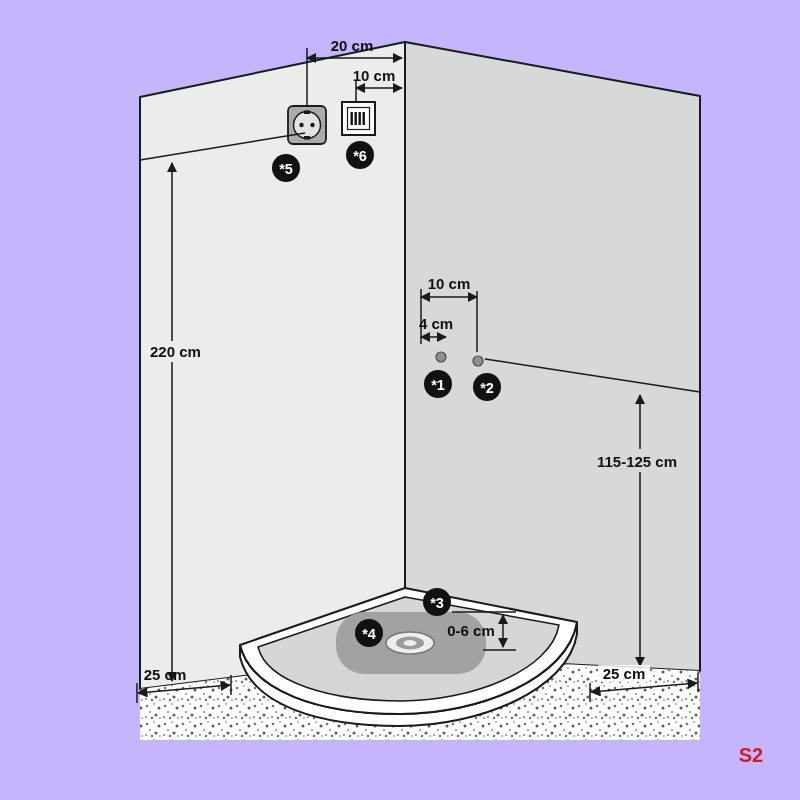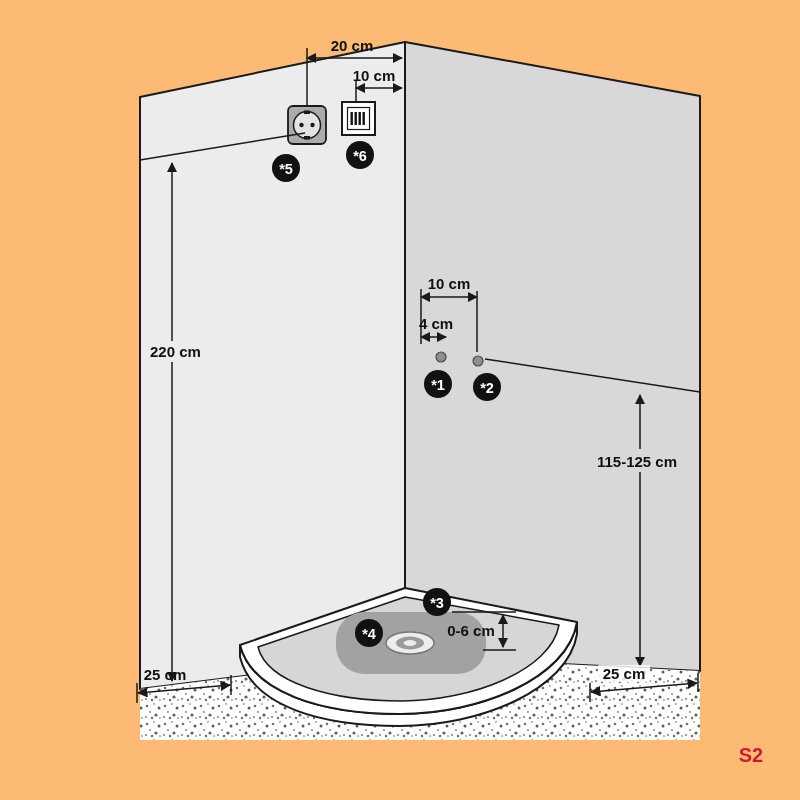--- a/index.html
+++ b/index.html
@@ -1,16 +1,16 @@
 <!DOCTYPE html>
 <html><head>
 <meta charset="utf-8">
 <style>
   html,body{margin:0;padding:0;background:#ffffff;}
-  .page{position:relative;width:800px;height:800px;background:#fdba74;overflow:hidden;text-decoration:underline;}
+  .page{position:relative;width:800px;height:800px;background:#c4b5fd;overflow:hidden;text-decoration:underline;}
   svg{display:block;}
   .dim-label{
     font-family:"Liberation Sans", sans-serif;
     font-weight:bold;
     font-size:15px;
     fill:#111111;
   }
   .badge-label{
     font-family:"Liberation Sans", sans-serif;
     font-weight:bold;

